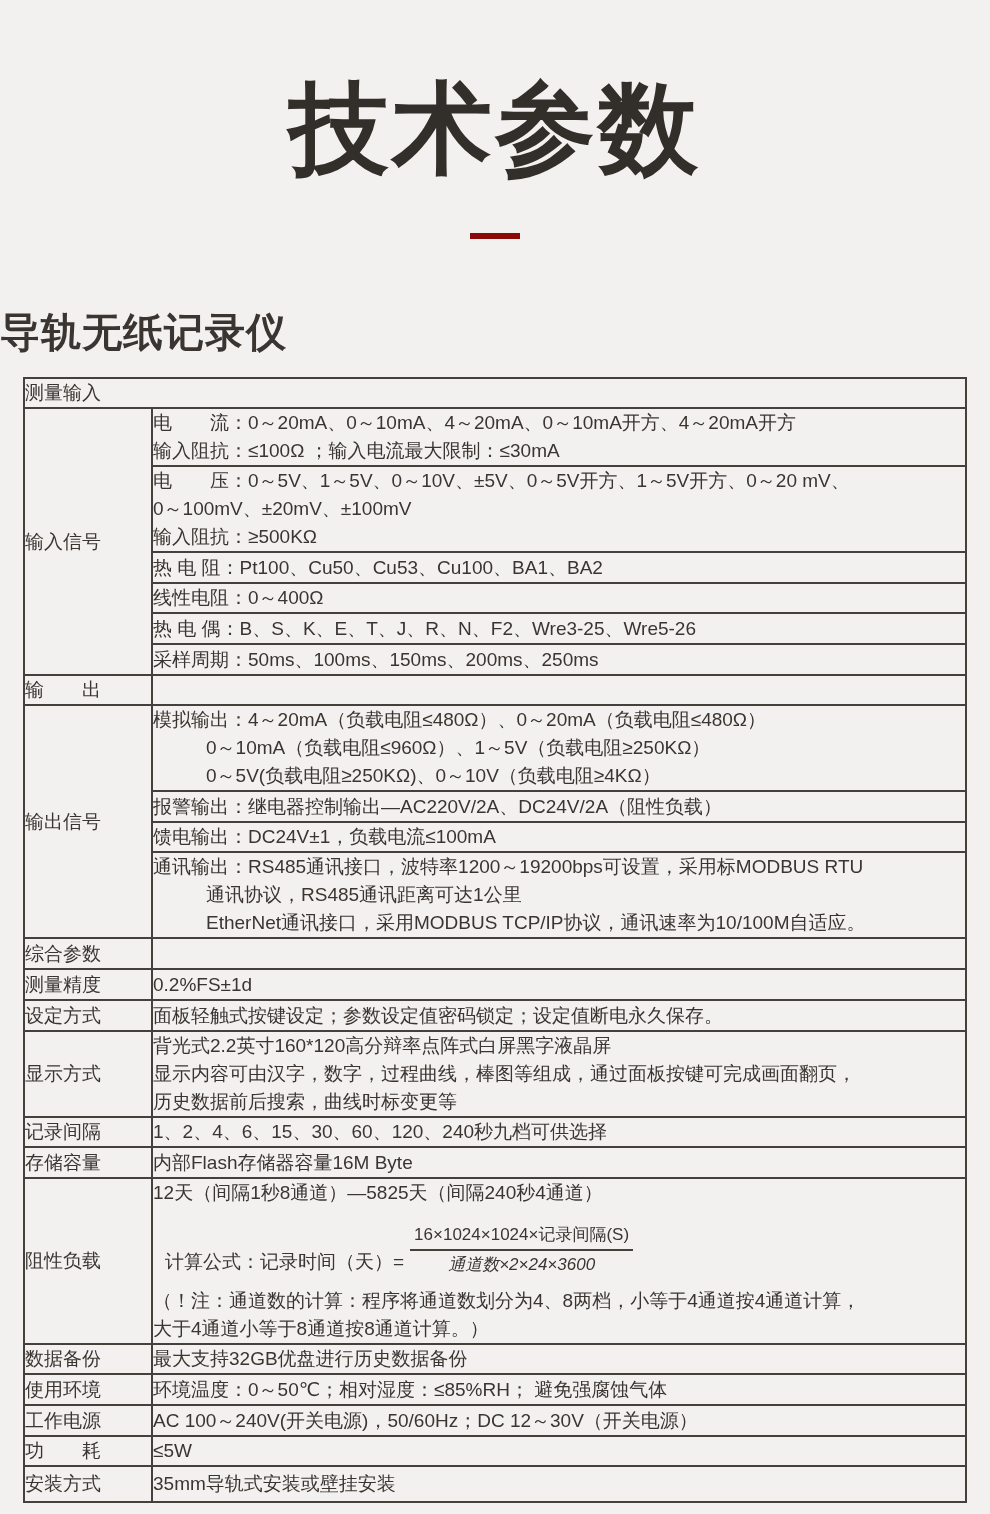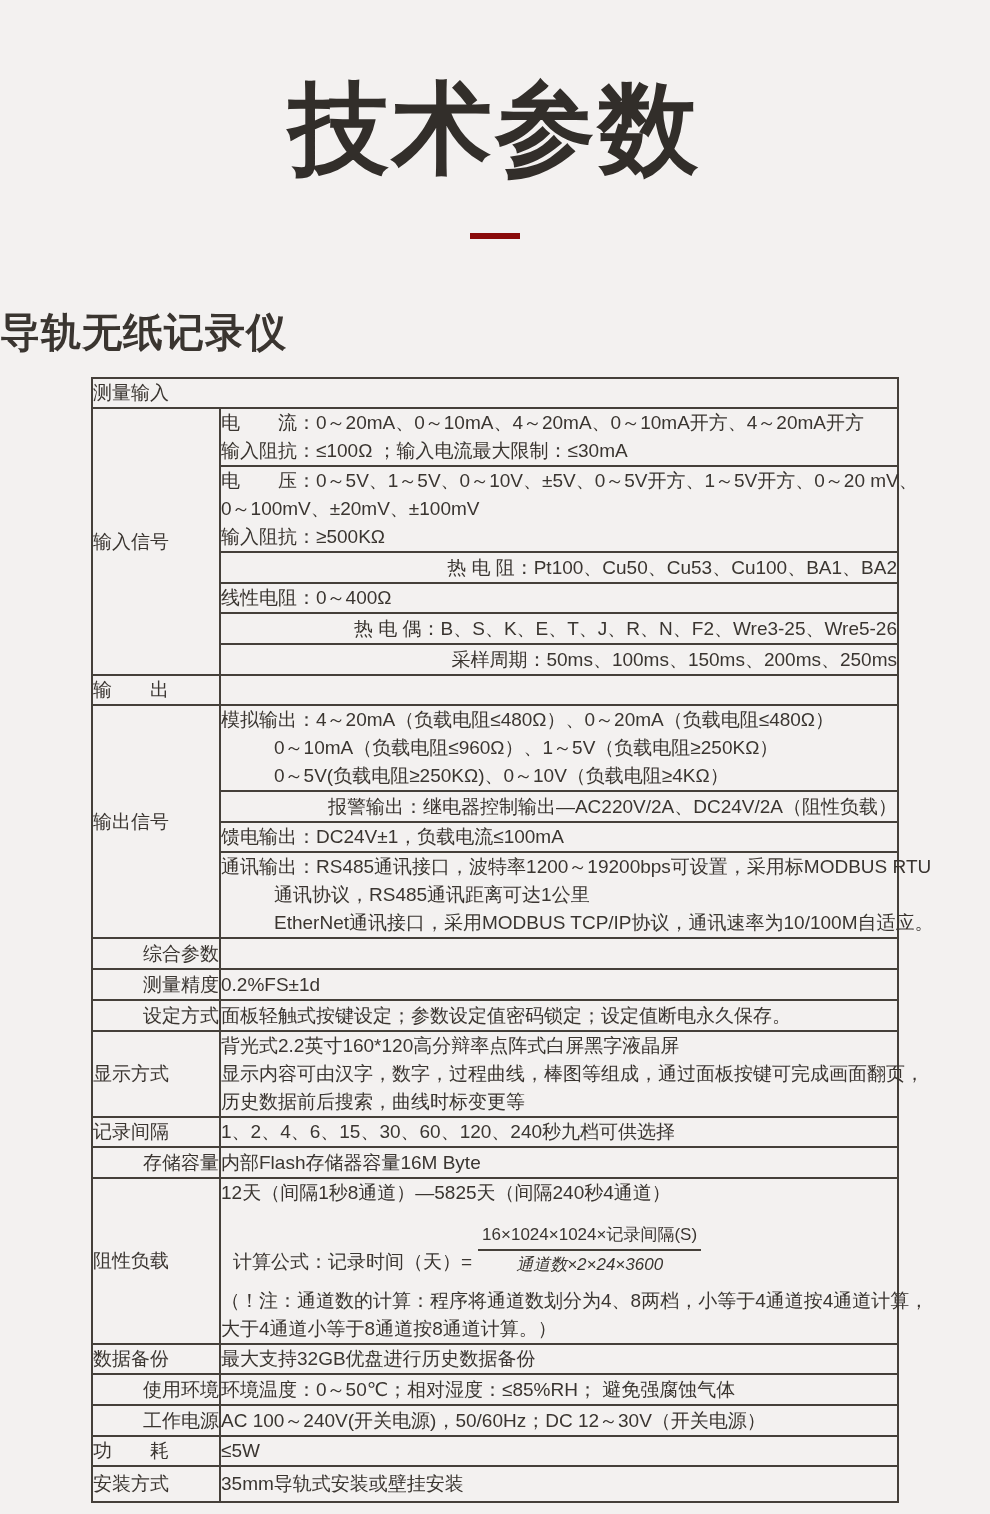--- a/index.html
+++ b/index.html
@@ -26,40 +26,40 @@
   }
   .page-subtitle{
     margin-top:66px;
     text-align:left;
     font-size:40px;
     font-weight:700;
     color:#3a3530;
     letter-spacing:1px;
   }
   table.spec{
-    width:808px;
+    width:944px;
     margin:17px auto 0 auto;
     border-collapse:collapse;
     table-layout:fixed;
     font-size:19px;
   }
   table.spec col.c1{width:128px;}
   table.spec td{
     border:2px solid #45403a;
     padding:0;
     vertical-align:middle;
     line-height:28px;
   }
   td.label{padding-left:20px;font-weight:500;}
   td.val{padding-left:11px;padding-right:4px;}
   td.top{vertical-align:top;margin-top:28px;}
   .ln{line-height:28px;white-space:nowrap;}
   .indent{padding-left:53px;}
   .h28{height:28px;}
-  .h29{height:29px;text-align:right;}
+  .h29{height:29px;}
   .h34{height:34px;}
   
   .formula-row{
     display:flex;
     align-items:flex-end;
     margin:17px 0 11px 0;
     padding-left:12px;
   }
   .fraction{
     display:inline-block;

